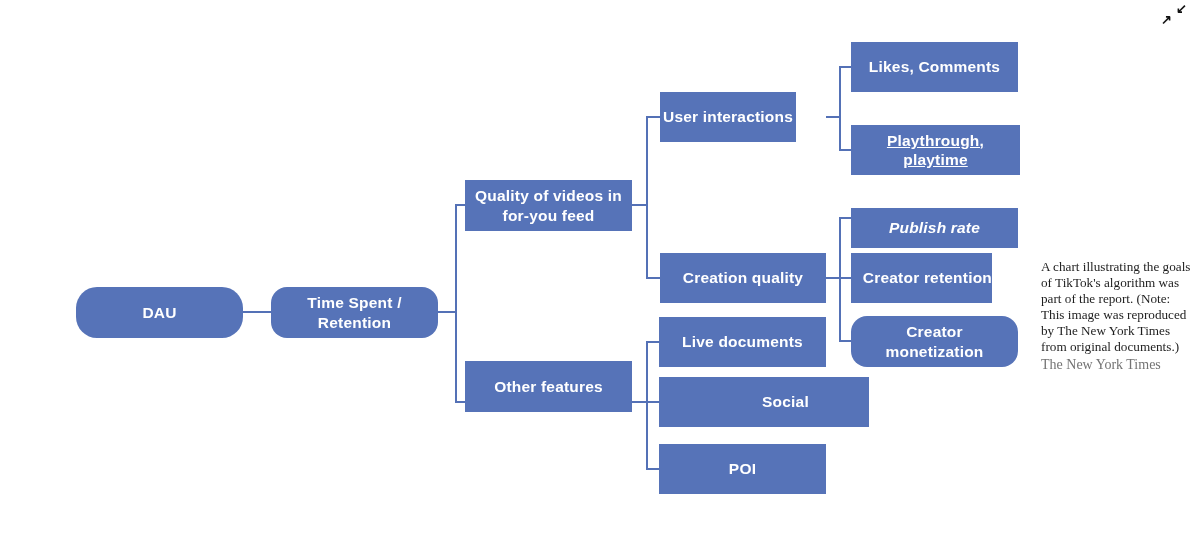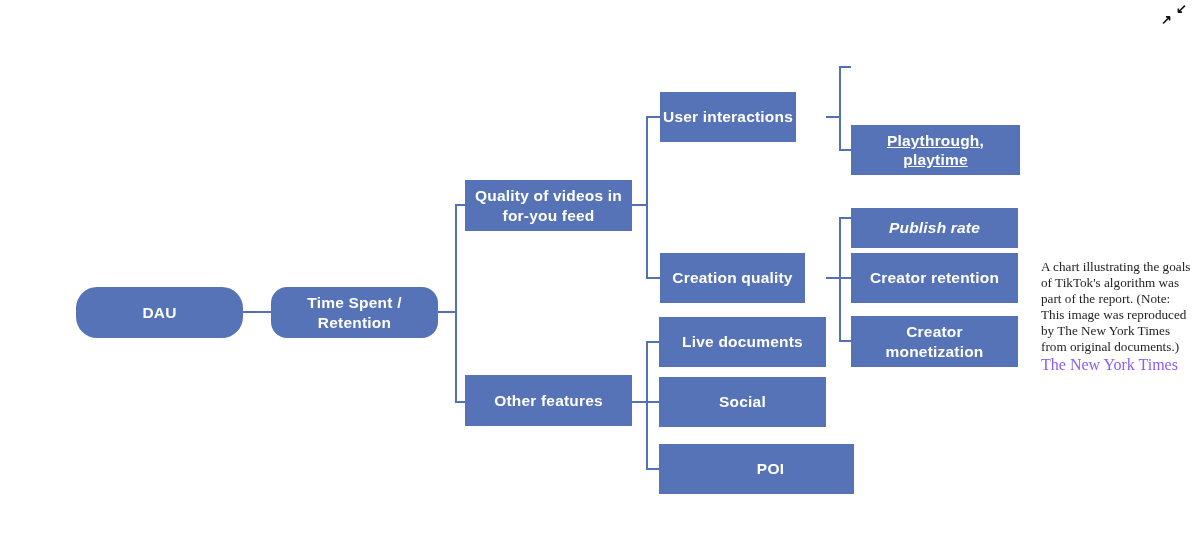--- a/index.html
+++ b/index.html
@@ -24,53 +24,53 @@
     text-align: center;
     font-weight: bold;
     font-size: 15.5px;
     line-height: 1.25;
     letter-spacing: 0.2px;
   }
   .node span { white-space: pre-line; }
   #n-dau                  { left:  76px; top: 287px; width: 167px; height: 51px; border-radius: 21px; }
   #n-time-spent           { left: 271px; top: 287px; width: 167px; height: 51px; border-radius: 16px; }
   #n-quality              { left: 465px; top: 180px; width: 167px; height: 51px; }
-  #n-other-features       { left: 465px; top: 375px; width: 167px; height: 51px; }
+  #n-other-features       { left: 465px; top: 361px; width: 167px; height: 51px; }
   #n-user-interactions    { left: 660px; top:  92px; width: 136px; height: 50px; }
-  #n-creation-quality     { left: 660px; top: 253px; width: 145px; height: 50px; }
+  #n-creation-quality     { left: 660px; top: 253px; width: 166px; height: 50px; }
   #n-likes-comments       { left: 851px; top:  42px; width: 167px; height: 50px; }
   #n-playthrough          { left: 851px; top: 125px; width: 169px; height: 50px; text-decoration: underline; }
   #n-publish-rate         { left: 851px; top: 208px; width: 167px; height: 40px; font-style: italic; }
-  #n-creator-retention    { left: 851px; top: 253px; width: 167px; height: 50px; }
-  #n-creator-monetization { left: 851px; top: 316px; width: 167px; height: 51px; }
+  #n-creator-retention    { left: 851px; top: 253px; width: 141px; height: 50px; justify-content: flex-end; }
+  #n-creator-monetization { left: 851px; top: 316px; width: 167px; height: 51px; border-radius: 16px; }
   #n-live-streaming       { left: 659px; top: 317px; width: 167px; height: 50px; }
-  #n-social               { left: 659px; top: 377px; width: 167px; height: 50px; }
-  #n-poi                  { left: 659px; top: 444px; width: 167px; height: 50px; padding-left: 28px; }
+  #n-social               { left: 659px; top: 377px; width: 167px; height: 50px; padding-left: 43px; }
+  #n-poi                  { left: 659px; top: 444px; width: 167px; height: 50px; }
   
   .hl, .vl { position: absolute; background: #5471b6; }
   .hl { height: 2px; }
   .vl { width: 2px; }
   
   .caption {
     position: absolute;
     left: 1041px; top: 259px;
     width: 154px;
     font-family: "Liberation Serif", serif;
   }
   .caption-text {
     margin: 0;
     font-size: 13.2px;
     line-height: 16px;
     color: #1d1d1d;
   }
   .caption-credit {
     margin: 2px 0 0 0;
-    font-size: 16px;
+    font-size: 14px;
     line-height: 15px;
-    color: #8b5cf6;
+    color: #737373;
   }
   
   .collapse-btn {
     position: absolute;
     left: 1160px; top: 1px;
     width: 28px; height: 26px;
     cursor: pointer;
     color: #111111;
   }
   .collapse-btn .arrow {
@@ -99,20 +99,23 @@
 for-you feed</span>
     </div>
   <div class="node" id="n-other-features">
       <span>Other features</span>
     </div>
   <div class="node" id="n-user-interactions">
       <span>User interactions</span>
     </div>
   <div class="node" id="n-creation-quality">
       <span>Creation quality</span>
+    </div>
+  <div class="node" id="n-likes-comments">
+      <span>Likes, Comments</span>
     </div>
   <div class="node" id="n-playthrough">
       <span>Playthrough,
 playtime</span>
     </div>
   <div class="node" id="n-publish-rate">
       <span>Publish rate</span>
     </div>
   <div class="node" id="n-creator-retention">
       <span>Creator retention</span>

